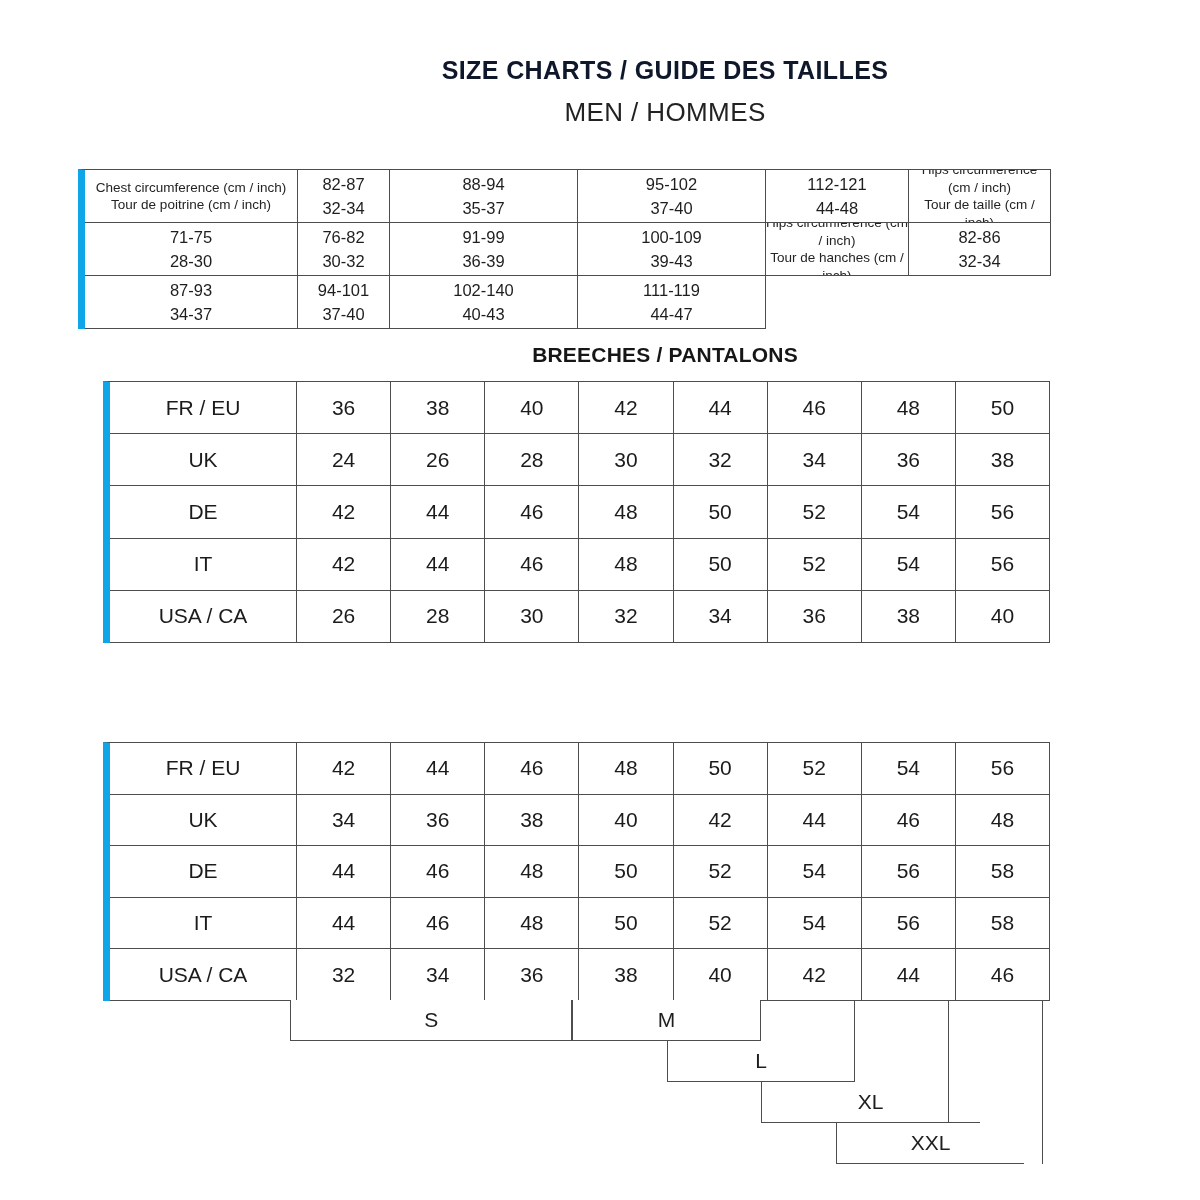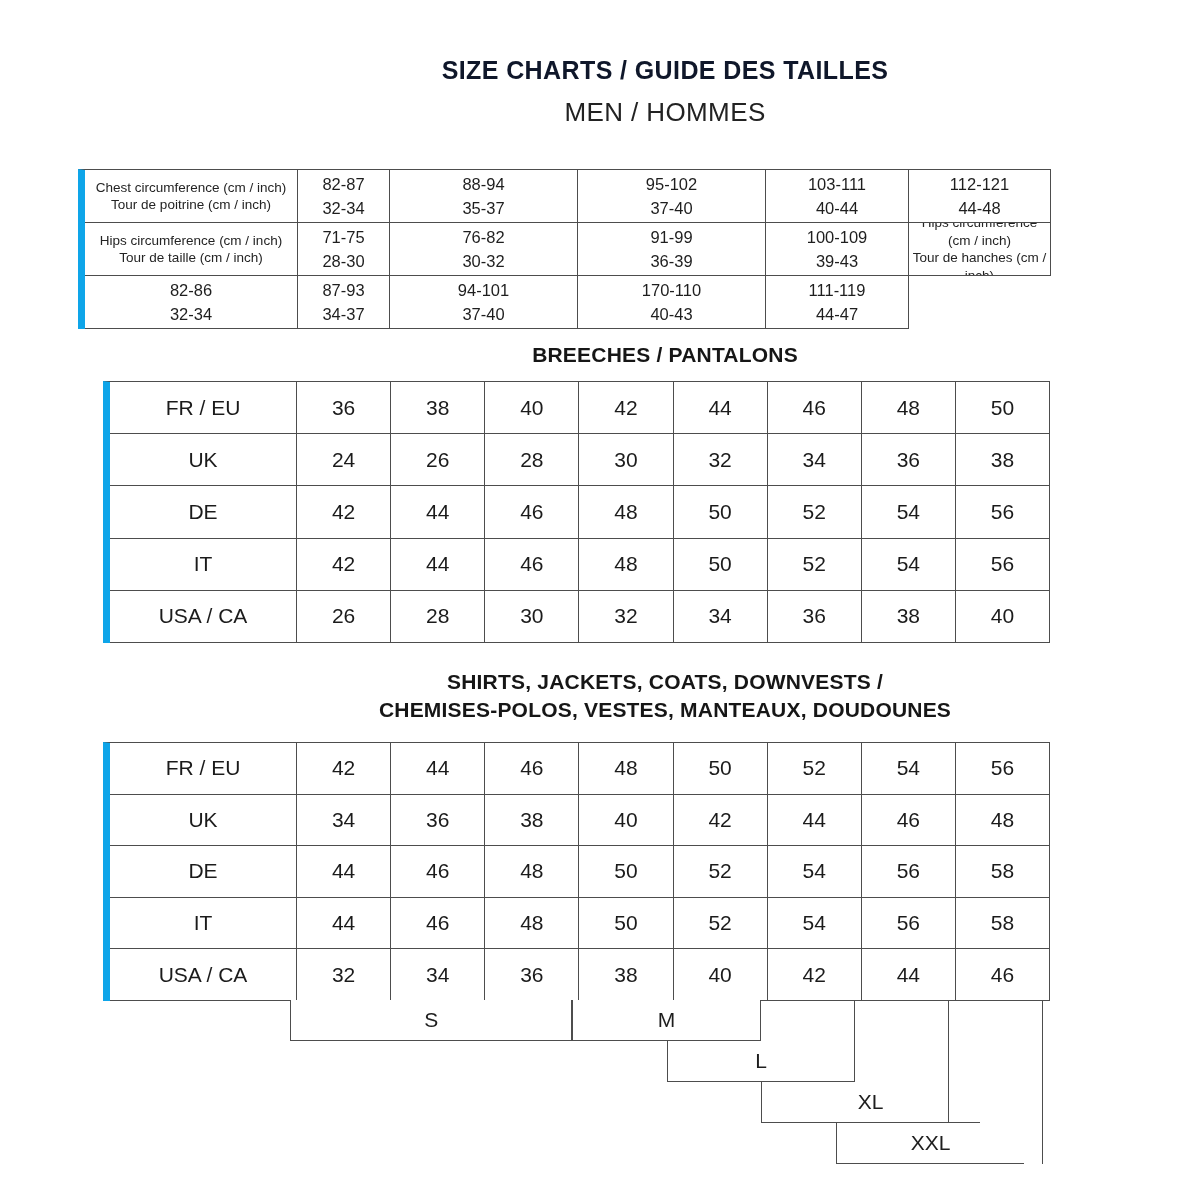--- a/index.html
+++ b/index.html
@@ -51,24 +51,20 @@
       </div>
       <div class="gcell">
         <div class="val">88-94</div>
         <div class="val">35-37</div>
       </div>
       <div class="gcell">
         <div class="val">95-102</div>
         <div class="val">37-40</div>
       </div>
       <div class="gcell">
-        <div class="val">103-111</div>
-        <div class="val">40-44</div>
-      </div>
-      <div class="gcell">
         <div class="val">112-121</div>
         <div class="val">44-48</div>
       </div>
       <div class="gcell label-cell">
         <div>Hips circumference (cm / inch)</div>
         <div>Tour de taille (cm / inch)</div>
       </div>
       <div class="gcell">
         <div class="val">71-75</div>
         <div class="val">28-30</div>
@@ -95,21 +91,21 @@
       </div>
       <div class="gcell">
         <div class="val">87-93</div>
         <div class="val">34-37</div>
       </div>
       <div class="gcell">
         <div class="val">94-101</div>
         <div class="val">37-40</div>
       </div>
       <div class="gcell">
-        <div class="val">170-110</div>
+        <div class="val">102-140</div>
         <div class="val">40-43</div>
       </div>
       <div class="gcell">
         <div class="val">111-119</div>
         <div class="val">44-47</div>
       </div>
     </div>
 
   <div id="breeches-heading" class="centerband section-heading">BREECHES / PANTALONS</div>
   <div id="breeches-table" class="grid-table">
@@ -153,24 +149,20 @@
       <div class="gcell">26</div>
       <div class="gcell">28</div>
       <div class="gcell">30</div>
       <div class="gcell">32</div>
       <div class="gcell">34</div>
       <div class="gcell">36</div>
       <div class="gcell">38</div>
       <div class="gcell">40</div>
     </div>
 
-  <div id="shirts-heading" class="centerband section-heading">
-    <div>SHIRTS, JACKETS, COATS, DOWNVESTS /</div>
-    <div>CHEMISES-POLOS, VESTES, MANTEAUX, DOUDOUNES</div>
-  </div>
   <div id="shirts-table" class="grid-table">
       <div class="gcell">FR / EU</div>
       <div class="gcell">42</div>
       <div class="gcell">44</div>
       <div class="gcell">46</div>
       <div class="gcell">48</div>
       <div class="gcell">50</div>
       <div class="gcell">52</div>
       <div class="gcell">54</div>
       <div class="gcell">56</div>

